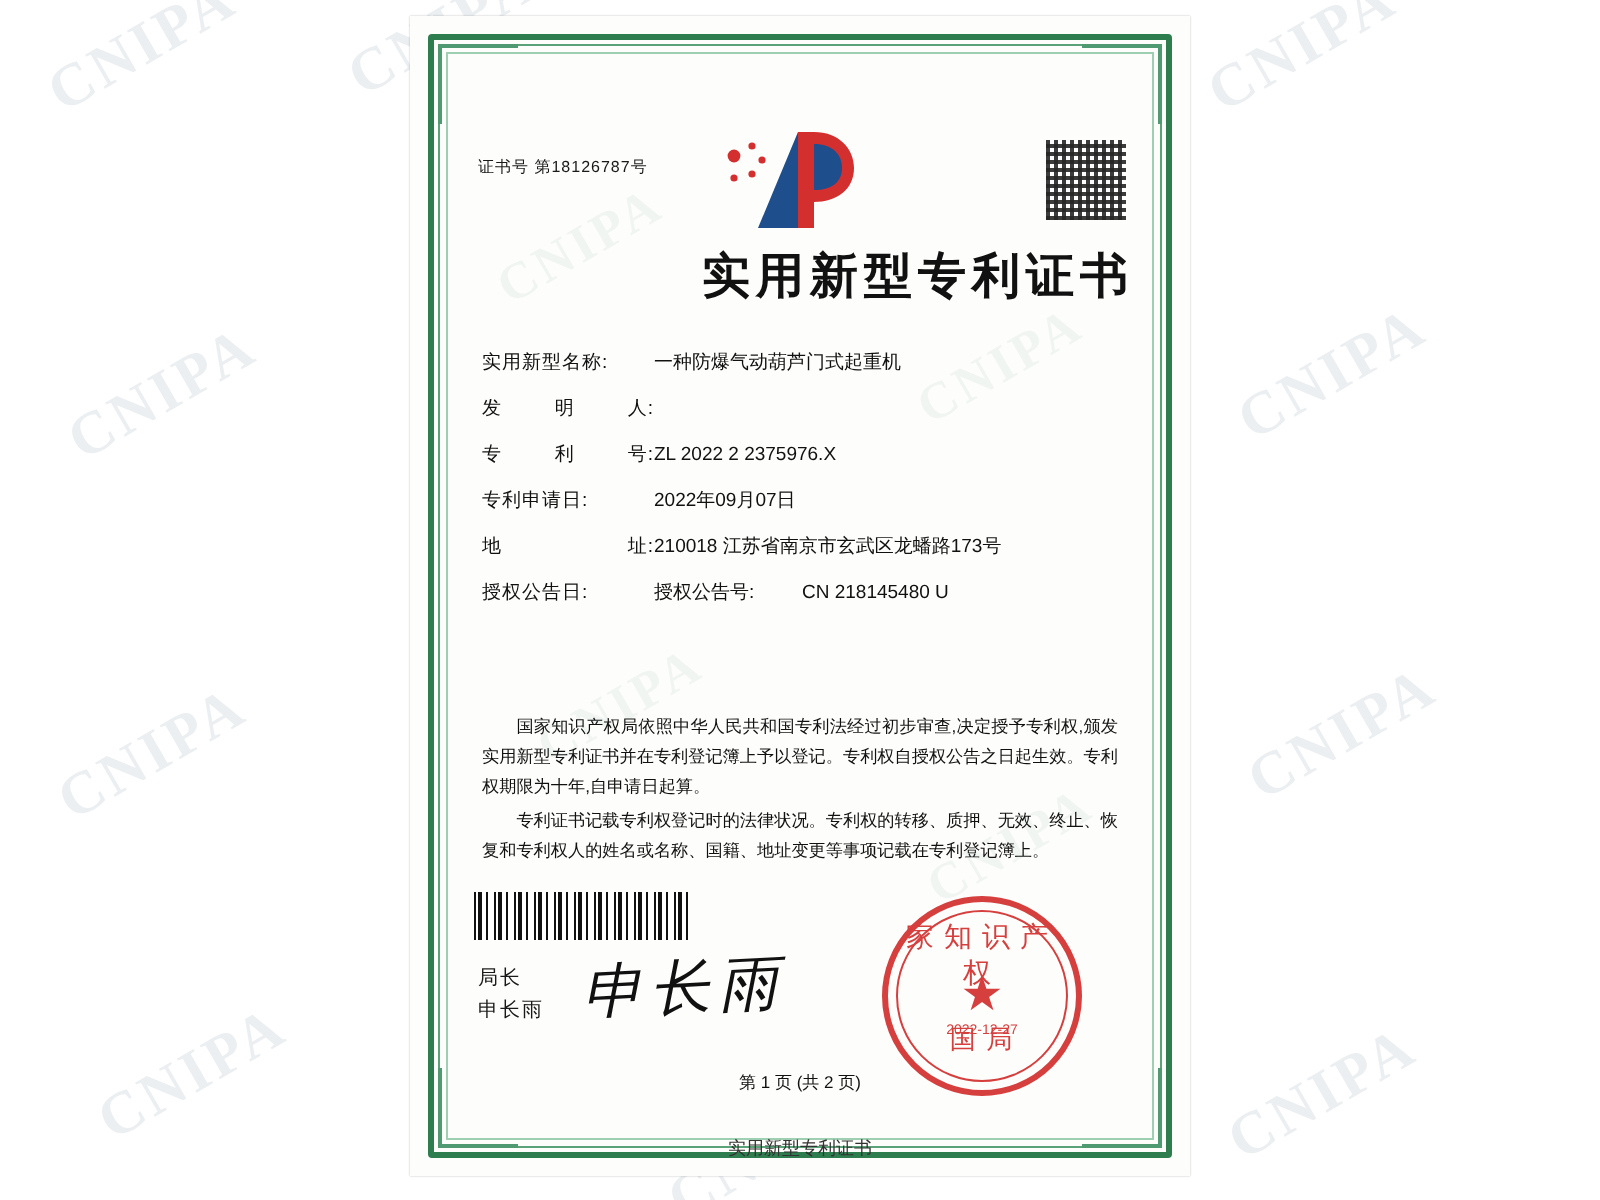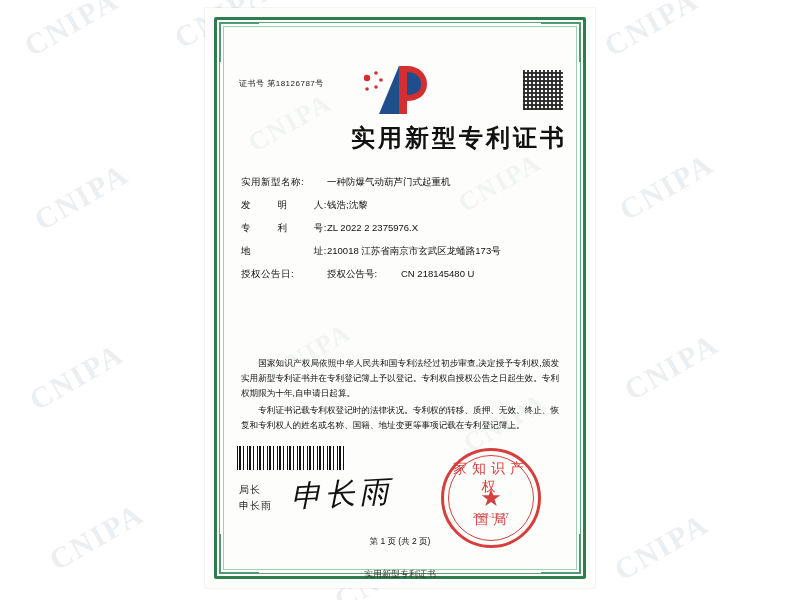--- a/index.html
+++ b/index.html
@@ -336,32 +336,35 @@
           <div class="field-label">实用新型名称:</div>
           <div class="field-value">一种防爆气动葫芦门式起重机</div>
         </div>
 
         <div class="field-row">
           <div class="field-label spaced">
             <span>发</span>
             <span>明</span>
             <span>人:</span>
           </div>
-          <div class="field-value">钱浩;沈黎</div>
         </div>
 
         <div class="field-row">
           <div class="field-label spaced">
             <span>专</span>
             <span>利</span>
             <span>号:</span>
           </div>
           <div class="field-value">ZL 2022 2 2375976.X</div>
         </div>
 
+        <div class="field-row">
+          <div class="field-label">专利申请日:</div>
+          <div class="field-value">2022年09月07日</div>
+        </div>
 
         <div class="field-row">
         </div>
 
         <div class="field-row">
           <div class="field-label spaced">
             <span>地</span>
             <span>址:</span>
           </div>
           <div class="field-value">210018 江苏省南京市玄武区龙蟠路173号</div>

